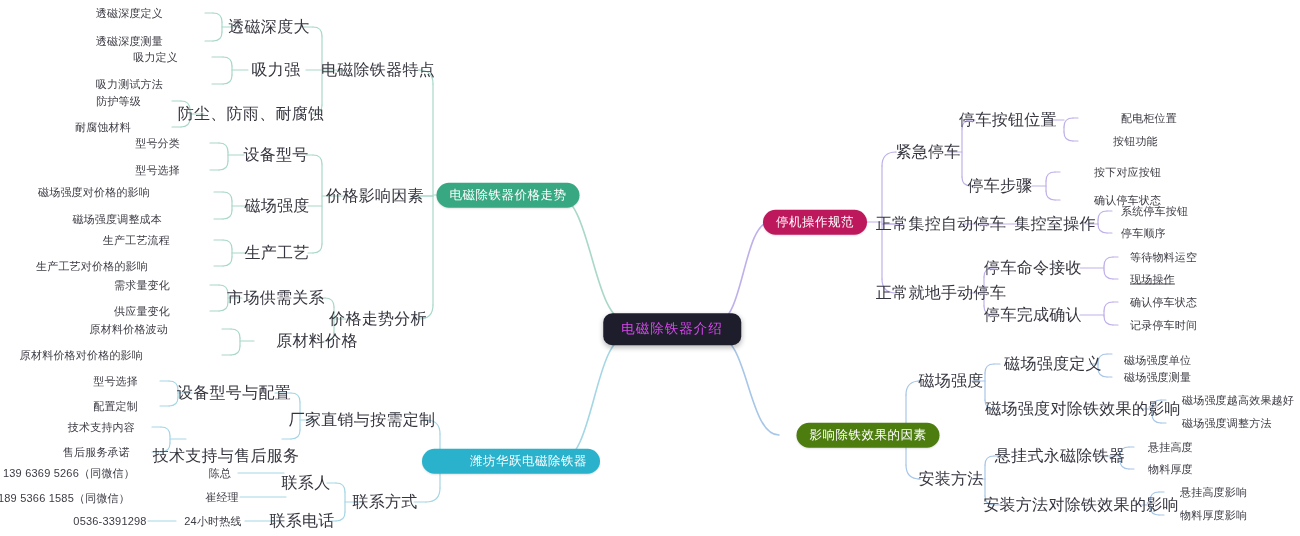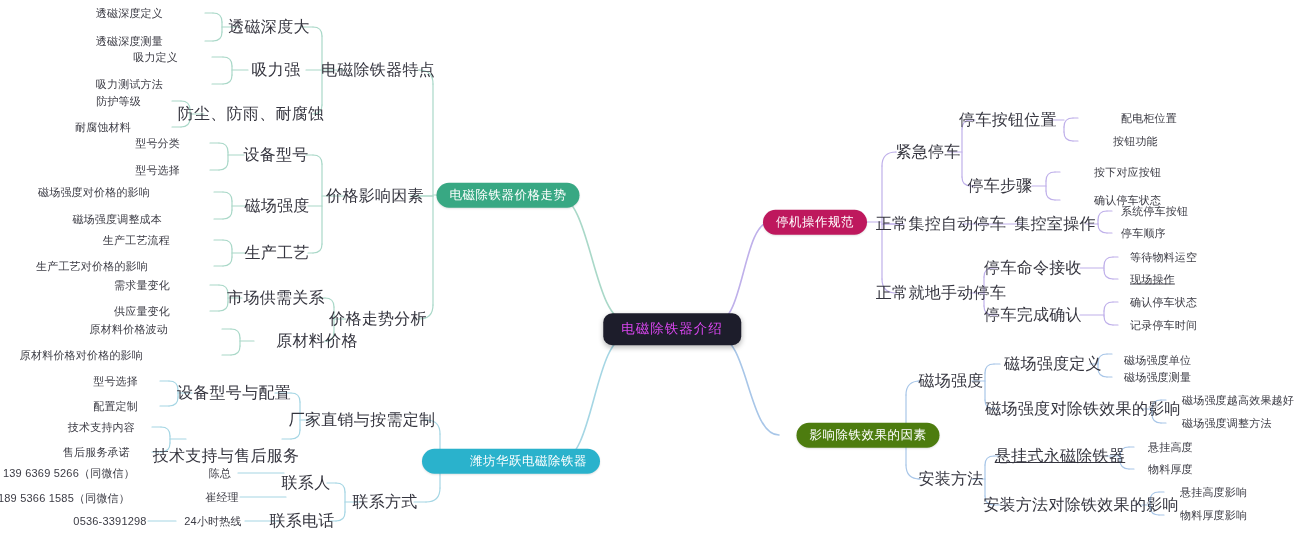--- a/index.html
+++ b/index.html
@@ -274,21 +274,21 @@
       <div class="node branch" style="left: 226px; top: 439px; margin-top: 17px;"><span>技术支持与售后服务</span></div>
       <div class="node branch" style="left: 306px; top: 483px;"><span>联系人</span></div>
       <div class="node branch" style="left: 302px; top: 521px;"><span>联系电话</span></div>
       <div class="node branch" style="left: 1008px; top: 120px;"><span>停车按钮位置</span></div>
       <div class="node branch" style="left: 1000px; top: 186px;"><span>停车步骤</span></div>
       <div class="node branch" style="left: 1055px; top: 224px;"><span>集控室操作</span></div>
       <div class="node branch" style="left: 1033px; top: 268px;"><span>停车命令接收</span></div>
       <div class="node branch" style="left: 1033px; top: 315px;"><span>停车完成确认</span></div>
       <div class="node branch" style="left: 1053px; top: 364px;"><span>磁场强度定义</span></div>
       <div class="node branch" style="left: 1083px; top: 409px;"><span>磁场强度对除铁效果的影响</span></div>
-      <div class="node branch" style="left: 1060px; top: 456px; text-decoration: underline;"><span>悬挂式永磁除铁器</span></div>
+      <div class="node branch" style="left: 1060px; top: 456px;"><span>悬挂式永磁除铁器</span></div>
       <div class="node branch" style="left: 1081px; top: 505px;"><span>安装方法对除铁效果的影响</span></div>
       <div class="node leaf" style="left: 163px; top: 13px; transform: translate(-100%, -50%);"><span>透磁深度定义</span></div>
       <div class="node leaf" style="left: 163px; top: 41px; transform: translate(-100%, -50%);"><span>透磁深度测量</span></div>
       <div class="node leaf" style="left: 178px; top: 57px; transform: translate(-100%, -50%);"><span>吸力定义</span></div>
       <div class="node leaf" style="left: 163px; top: 84px; transform: translate(-100%, -50%);"><span>吸力测试方法</span></div>
       <div class="node leaf" style="left: 141px; top: 101px; transform: translate(-100%, -50%);"><span>防护等级</span></div>
       <div class="node leaf" style="left: 131px; top: 127px; transform: translate(-100%, -50%);"><span>耐腐蚀材料</span></div>
       <div class="node leaf" style="left: 180px; top: 143px; transform: translate(-100%, -50%);"><span>型号分类</span></div>
       <div class="node leaf" style="left: 180px; top: 170px; transform: translate(-100%, -50%);"><span>型号选择</span></div>
       <div class="node leaf" style="left: 150px; top: 192px; transform: translate(-100%, -50%);"><span>磁场强度对价格的影响</span></div>

